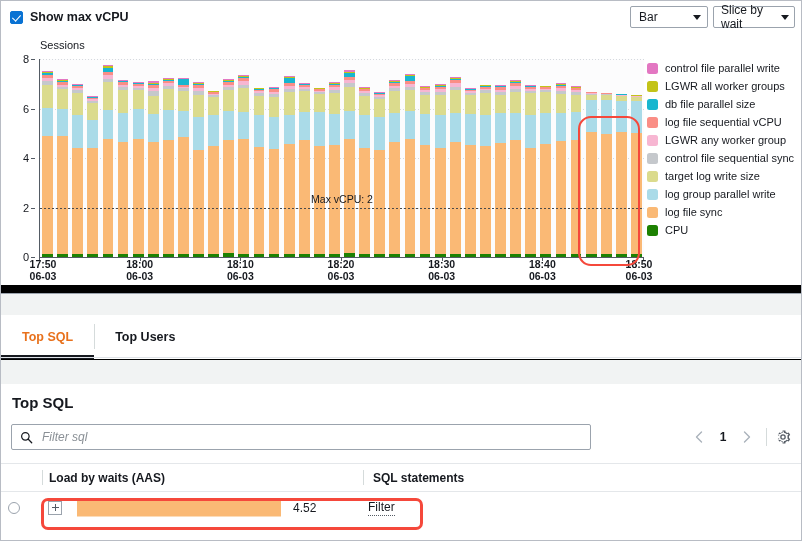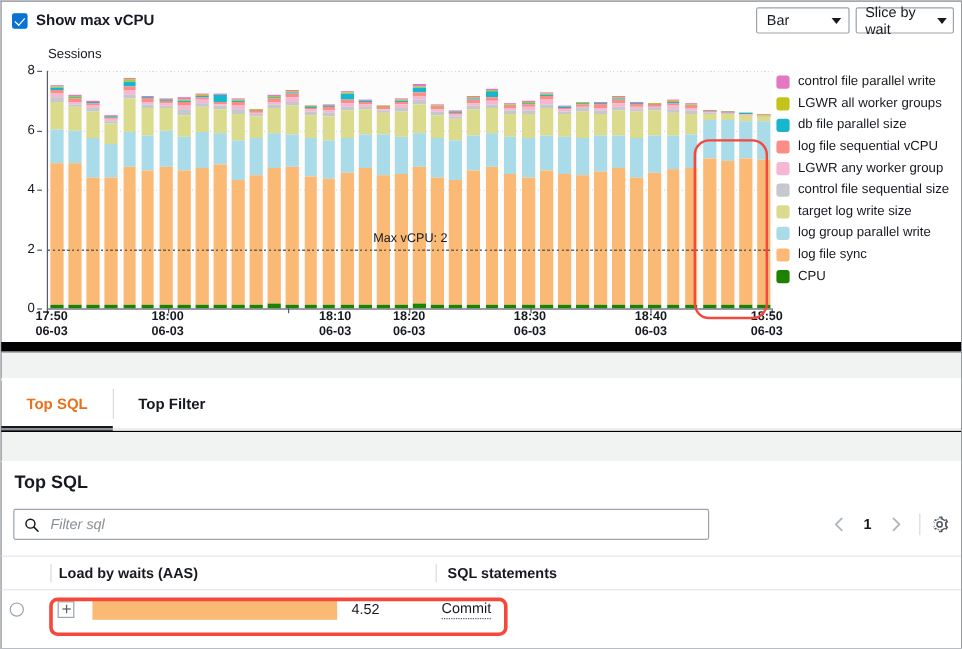--- a/index.html
+++ b/index.html
@@ -752,21 +752,21 @@
         <div class="xtick" style="left: 38px; transform: translateX(-35%);">
           <div>17:50</div>
           <div>06-03</div>
         </div>
         <div class="xtickmark" style="left: 138.667px;"></div>
         <div class="xtick" style="left: 138.667px;">
           <div>18:00</div>
           <div>06-03</div>
         </div>
         <div class="xtickmark" style="left: 239.333px;"></div>
-        <div class="xtick" style="left: 239.333px; margin-left: 39px;">
+        <div class="xtick" style="left: 239.333px;">
           <div>18:10</div>
           <div>06-03</div>
         </div>
         <div class="xtickmark" style="left: 340px;"></div>
         <div class="xtick" style="left: 340px;">
           <div>18:20</div>
           <div>06-03</div>
         </div>
         <div class="xtickmark" style="left: 440.667px;"></div>
         <div class="xtick" style="left: 440.667px;">
@@ -803,21 +803,21 @@
         <div class="legitem">
           <div class="swatch" style="background: rgb(250, 142, 134);"></div>
           <div class="legtxt">log file sequential vCPU</div>
         </div>
         <div class="legitem">
           <div class="swatch" style="background: rgb(247, 182, 210);"></div>
           <div class="legtxt">LGWR any worker group</div>
         </div>
         <div class="legitem">
           <div class="swatch" style="background: rgb(197, 200, 204);"></div>
-          <div class="legtxt">control file sequential size</div>
+          <div class="legtxt">control file sequential sync</div>
         </div>
         <div class="legitem">
           <div class="swatch" style="background: rgb(219, 219, 141);"></div>
           <div class="legtxt">target log write size</div>
         </div>
         <div class="legitem">
           <div class="swatch" style="background: rgb(170, 219, 232);"></div>
           <div class="legtxt">log group parallel write</div>
         </div>
         <div class="legitem">
@@ -829,21 +829,21 @@
           <div class="legtxt">CPU</div>
         </div>
       </div>
   </div>
 
   <div class="divider"></div>
 
   <div class="tabsbar">
     <div class="tabs" id="tabs">
         <div class="tab active">Top SQL</div>
-        <div class="tab">Top Filter</div>
+        <div class="tab">Top Users</div>
       </div>
     <div class="tabs-underline"></div>
   </div>
 
   <div class="sectionbg"></div>
 
   <div class="sqlsection">
     <div class="sqltitle">Top SQL</div>
 
     <div class="searchbox">
@@ -878,19 +878,19 @@
       <div class="th th-load">Load by waits (AAS)</div>
       <div class="th-divider" style="left:362px"></div>
       <div class="th th-sql">SQL statements</div>
     </div>
 
     <div class="trow">
       <div class="radio"></div>
       <div class="expand"></div>
       <div class="loadbar" id="loadbar" style="width: 203.84px;"></div>
       <div class="loadval">4.52</div>
-      <div class="sqlstmt">Commit</div>
+      <div class="sqlstmt">Filter</div>
     </div>
 
   </div>
 
   <div class="row-highlight"></div>
 </div>
 
 </body></html>

